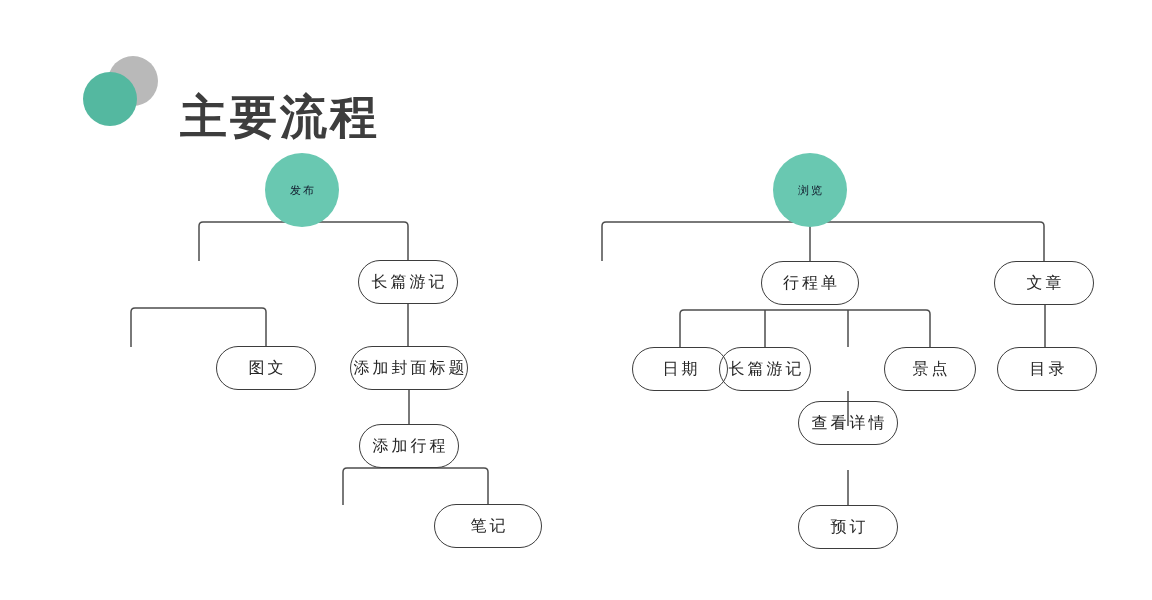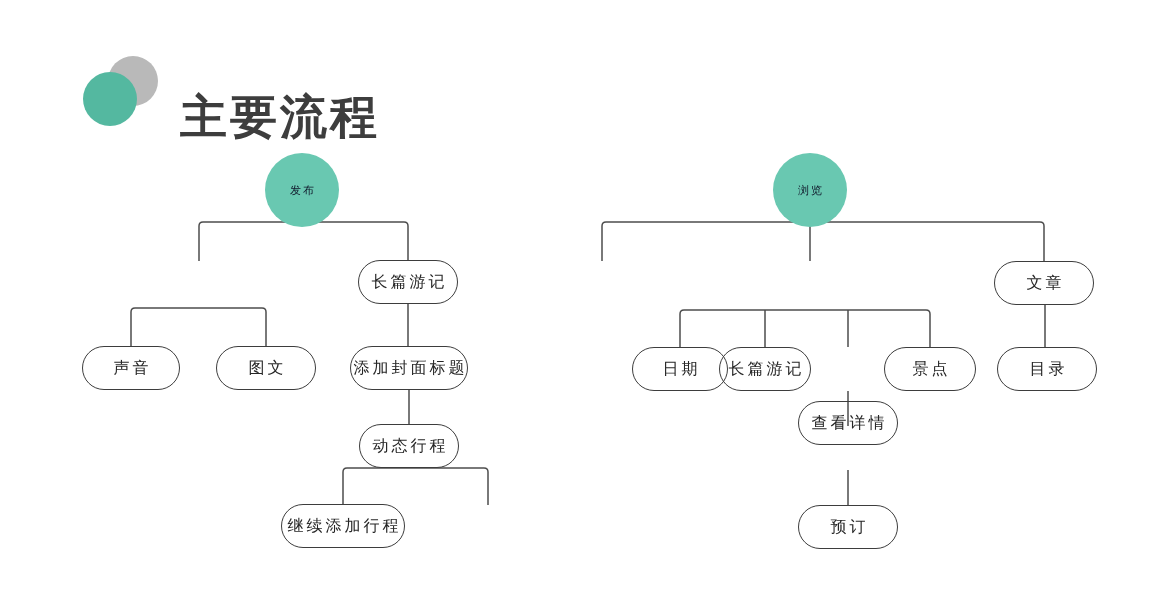--- a/index.html
+++ b/index.html
@@ -51,26 +51,26 @@
     <path d="M848,310 L848,347"></path>
     <path d="M1045,305 L1045,347"></path>
     <path d="M848,391 L848,426"></path>
     <path d="M848,470 L848,505"></path>
   </svg>
 
   <div class="circle-node" style="left:265px;top:153px">发布</div>
   <div class="circle-node" style="left:773px;top:153px">浏览</div>
 
   <div class="pill" style="left:358px;top:260px;width:100px">长篇游记</div>
-  <div class="pill" style="left:82px;top:346px;width:98px">声音</div>
   <div class="pill" style="left:216px;top:346px;width:100px">图文</div>
   <div class="pill" style="left:350px;top:346px;width:118px">添加封面标题</div>
-  <div class="pill" style="left:359px;top:424px;width:100px">动态行程</div>
-  <div class="pill" style="left:281px;top:504px;width:124px">继续添加行程</div>
+  <div class="pill" style="left:359px;top:424px;width:100px">添加行程</div>
+  <div class="pill" style="left:434px;top:504px;width:108px">笔记</div>
 
+  <div class="pill" style="left:761px;top:261px;width:98px">行程单</div>
   <div class="pill" style="left:632px;top:347px;width:96px">日期</div>
   <div class="pill" style="left:994px;top:261px;width:100px">文章</div>
   <div class="pill" style="left:719px;top:347px;width:92px">长篇游记</div>
   <div class="pill" style="left:884px;top:347px;width:92px">景点</div>
   <div class="pill" style="left:997px;top:347px;width:100px">目录</div>
   <div class="pill" style="left:798px;top:401px;width:100px">查看详情</div>
   <div class="pill" style="left:798px;top:505px;width:100px">预订</div>
 
   <div class="header">
     <span class="logo-gray"></span>

